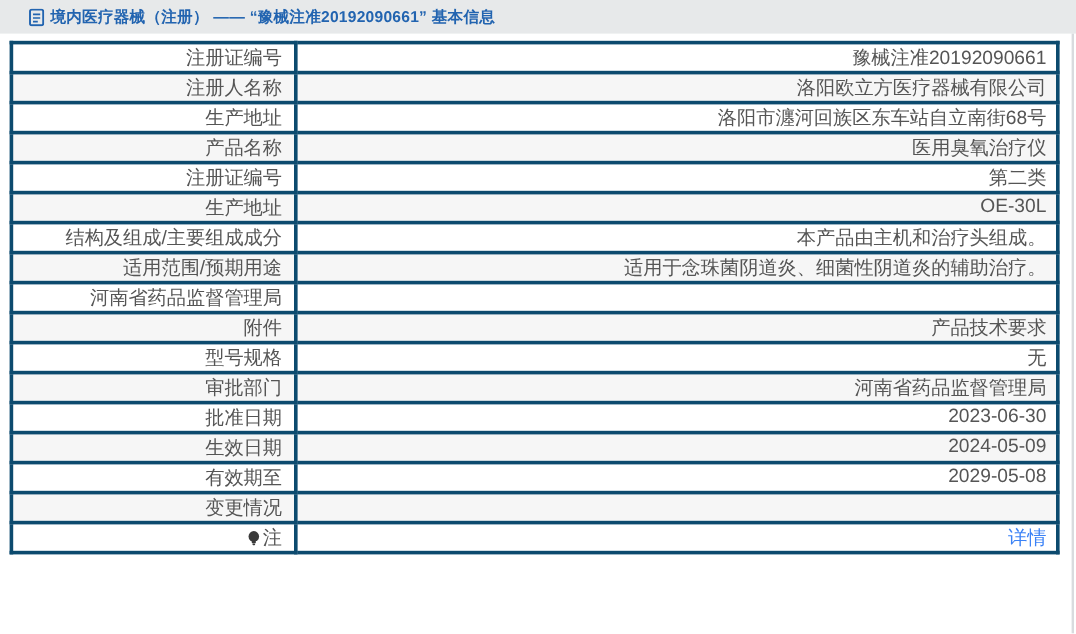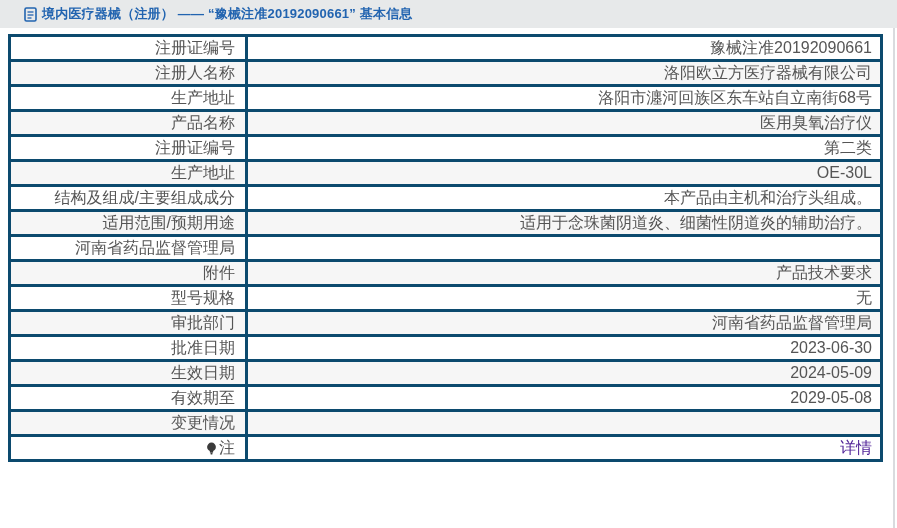--- a/index.html
+++ b/index.html
@@ -50,21 +50,21 @@
   table.info-table th {
     width: 237px;
     text-align: right;
     padding: 0 10px 0 4px;
   }
   table.info-table td {
     text-align: right;
     padding: 0 8px 0 12px;
   }
   td a.detail-link {
-    color: #4c1d95;
+    color: #3b82f6;
     text-decoration: none;
     cursor: pointer;
   }
   .bulb-icon {
     display: inline-block;
     vertical-align: -2px;
     margin-right: 2px;
     line-height: 0;
   }
   .scroll-strip {

